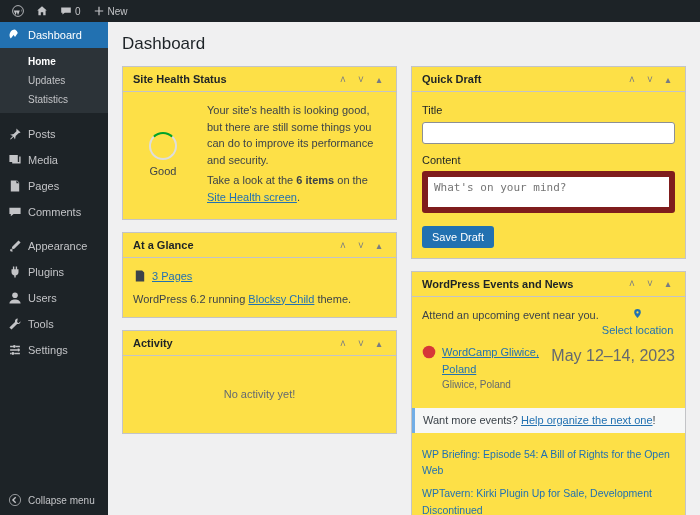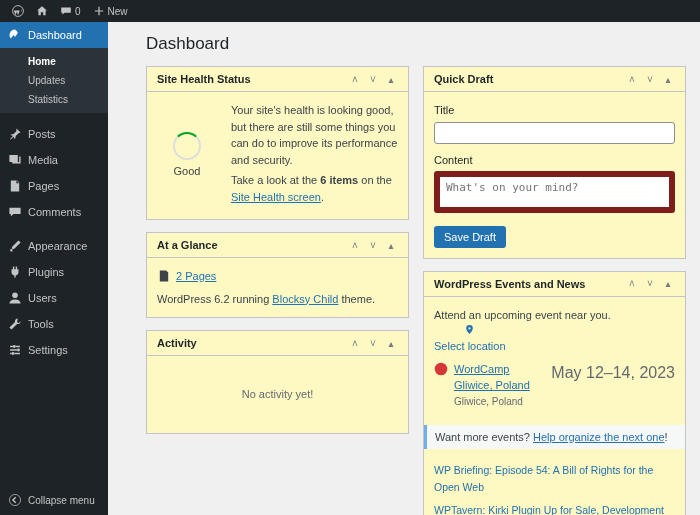--- a/index.html
+++ b/index.html
@@ -1,36 +1,36 @@
 <!DOCTYPE html>
 <html><head>
 <meta charset="utf-8">
 <style>
 * { box-sizing: border-box; margin: 0; padding: 0; }
 body { font-family: -apple-system, Helvetica, Arial, sans-serif; font-size: 11px; background: #f0f0f1; width: 700px; height: 515px; overflow: hidden; }
 .adminbar { height: 22px; background: #1d2327; color: #c3c4c7; display: flex; align-items: center; padding: 0 6px; font-size: 10px; }
 .adminbar .ab-item { display: flex; align-items: center; gap: 3px; padding: 0 6px; cursor: pointer; }
 .adminbar svg { width: 12px; height: 12px; fill: currentColor; }
-.wrap { display: flex; height: calc(100% - 22px); gap: 24px; }
+.wrap { display: flex; height: calc(100% - 22px); }
 .sidebar { width: 108px; background: #1d2327; color: #c3c4c7; display: flex; flex-direction: column; }
 .menu-item { display: flex; align-items: center; gap: 6px; padding: 6px 8px; font-size: 11px; cursor: pointer; position: relative; }
 .menu-item.current { background: #2271b1; color: #fff; }
 .menu-item.current::after { content: ""; position: absolute; right: -6px; top: 50%; transform: translateY(-50%); border: 6px solid transparent; border-right-color: #f0f0f1; }
 .menu-item svg { width: 14px; height: 14px; fill: currentColor; flex-shrink: 0; }
 .submenu { background: #2c3338; padding: 4px 0; }
 .submenu-item { padding: 4px 0 4px 28px; font-size: 10px; cursor: pointer; }
 .submenu-item.active { color: #fff; font-weight: 600; }
 .menu-sep { height: 8px; }
 .collapse { margin-top: auto; display: flex; align-items: center; gap: 6px; padding: 8px; font-size: 10px; cursor: pointer; }
 .collapse svg { width: 14px; height: 14px; fill: currentColor; }
 .main { flex: 1; padding: 12px 14px; overflow: auto; }
 .main h1 { font-size: 17px; font-weight: 400; color: #1d2327; margin-bottom: 12px; }
 .cols { display: flex; gap: 14px; }
 .col { flex: 1; min-width: 0; }
-.postbox { background: #fef9c3; border: 1px solid #c3c4c7; margin-bottom: 12px; font-size: 11px; }
+.postbox { background: #fde047; border: 1px solid #c3c4c7; margin-bottom: 12px; font-size: 11px; }
 .postbox-header { display: flex; align-items: center; padding: 6px 10px; border-bottom: 1px solid #c3c4c7; }
 .postbox-header h2 { font-size: 11px; font-weight: 600; flex: 1; color: #1d2327; }
 .handle-actions { display: flex; gap: 4px; }
 .handle-actions span { cursor: pointer; color: #787c82; font-size: 10px; width: 14px; text-align: center; }
 .postbox-body { padding: 10px; color: #3c434a; line-height: 1.5; }
 .health-row { display: flex; gap: 14px; align-items: center; }
 .health-indicator { text-align: center; width: 60px; }
 .health-circle { width: 28px; height: 28px; border: 2px solid #ddd; border-top-color: #00a32a; border-radius: 50%; margin: 0 auto 3px; }
 .health-text { flex: 1; }
 .health-text p { margin-bottom: 4px; }
@@ -196,21 +196,21 @@
                 <span>˄</span>
                 <span>˅</span>
                 <span>▴</span>
               </div>
           </div>
           <div class="postbox-body">
             <div class="glance-item">
                 <svg viewBox="0 0 20 20">
                   <path d="M4 2h9l3 3v13H4z" fill="currentColor"></path>
                 </svg>
-                <a>2 Pages</a>
+                <a>3 Pages</a>
               </div>
             <p><span>WordPress 6.2 running </span><a>Blocksy Child</a><span> theme.</span></p>
           </div>
         </div>
 
         <div class="postbox">
           <div class="postbox-header">
             <h2>Activity</h2>
             <div class="handle-actions">
                 <span>˄</span>

